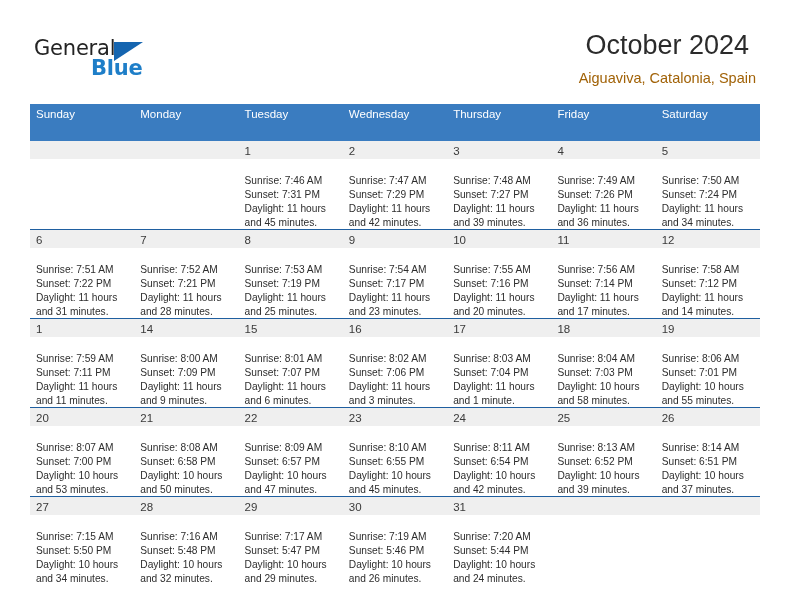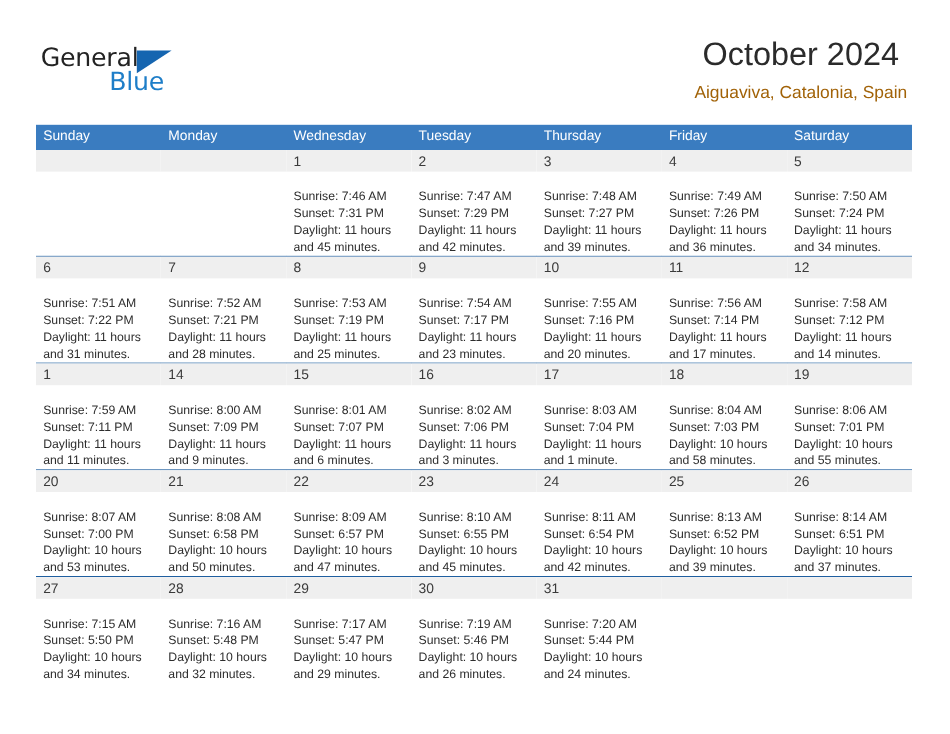--- a/index.html
+++ b/index.html
@@ -57,21 +57,21 @@
     border-bottom: 19px solid transparent;
   }
   .logo-blue {
     position: absolute;
     left: 57px;
     top: 20px;
     font-size: 21px;
     letter-spacing: -0.2px;
     color: #1e7ec8;
     font-family: "DejaVu Sans", sans-serif;
-    font-weight: 400;
+    font-weight: 700;
   }
 
   .title-block {
     position: absolute;
     right: 36px;
     top: 28px;
     text-align: center;
   }
   .cal-title {
     font-size: 27px;
@@ -93,21 +93,21 @@
   .calendar {
     position: absolute;
     left: 30px;
     top: 104px;
     width: 730px;
   }
   .weekdays {
     display: flex;
     width: 100%;
     background: #3a7cc0;
-    height: 21px;
+    height: 37px;
   }
   .weekday {
     flex: 1 1 0;
     color: #ffffff;
     font-size: 11.5px;
     line-height: 21px;
     padding-left: 6px;
     box-sizing: border-box;
     white-space: nowrap;
     overflow: hidden;
@@ -175,22 +175,22 @@
       <div class="cal-title">October 2024</div>
       <div class="cal-subtitle">Aiguaviva, Catalonia, Spain</div>
     </div>
 
   </div>
 
   <div class="calendar">
     <div class="weekdays" id="weekday-row">
         <div class="weekday">Sunday</div>
         <div class="weekday">Monday</div>
+        <div class="weekday">Tuesday</div>
         <div class="weekday">Wednesday</div>
-        <div class="weekday">Tuesday</div>
         <div class="weekday">Thursday</div>
         <div class="weekday">Friday</div>
         <div class="weekday">Saturday</div>
       </div>
     <div id="weeks-container">
         <div class="week">
           <div class="day empty">
             <div class="day-numbar"><span class="day-num"></span></div>
             <div class="day-body"></div>
           </div>

